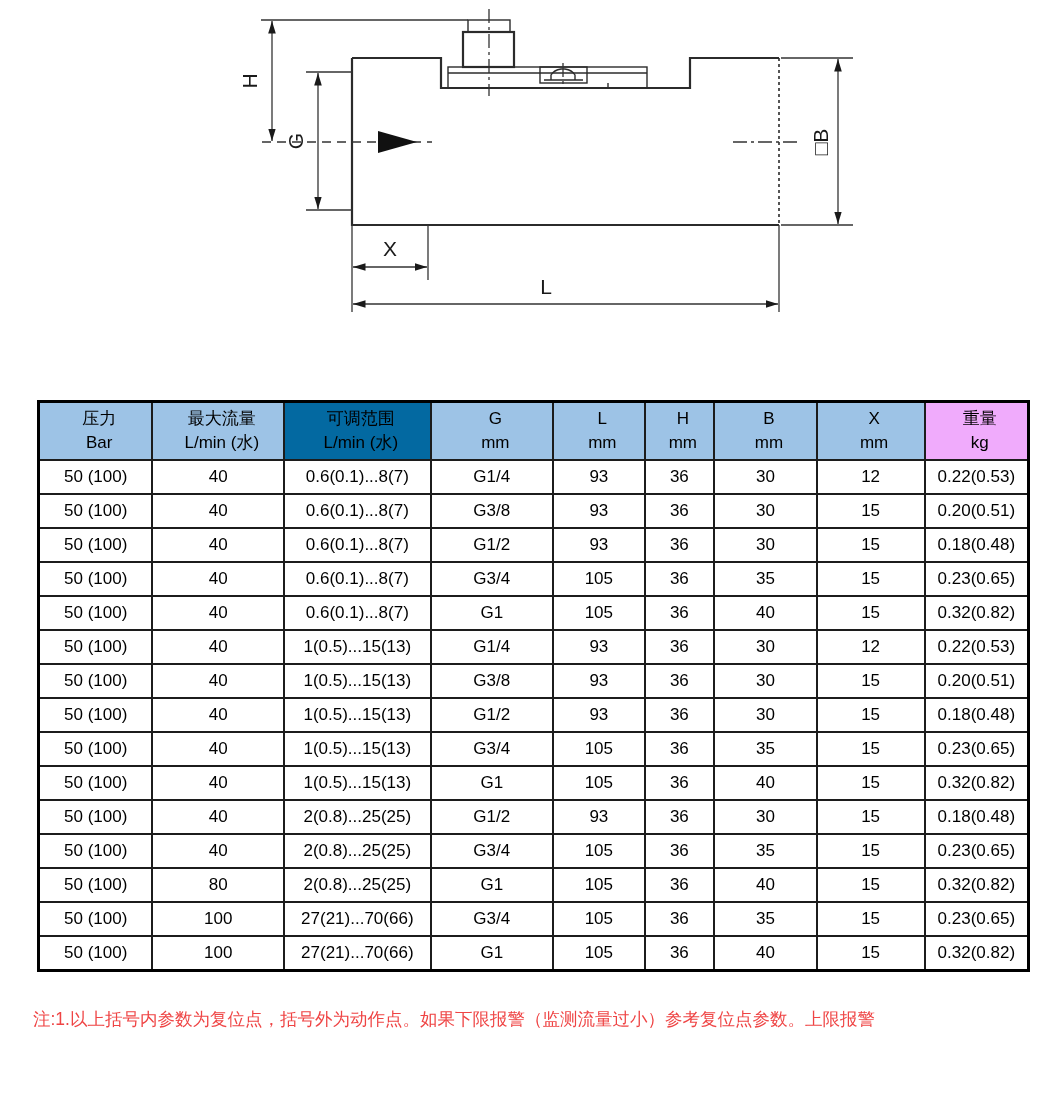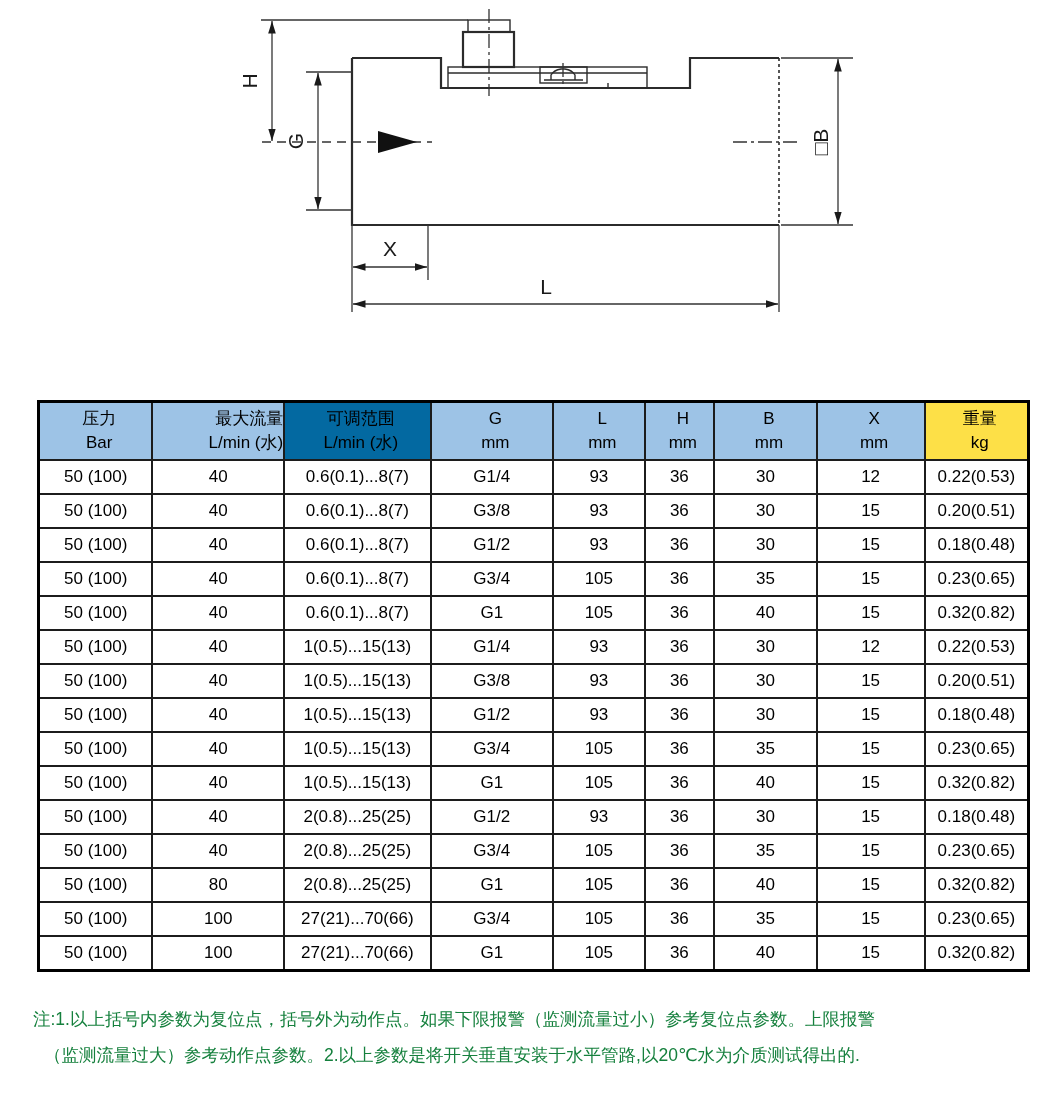--- a/index.html
+++ b/index.html
@@ -21,29 +21,29 @@
     position:absolute; left:37px; top:400px; width:993px;
     border-collapse:collapse; table-layout:fixed;
     border:3px solid #000;
   }
   table.spec th, table.spec td {
     border:2px solid #1c1c1c; text-align:center; vertical-align:middle;
     font-size:17px; padding:0; overflow:hidden; white-space:nowrap;
   }
   table.spec thead th { height:56px; font-weight:400; line-height:1.4;padding-left:7px; }
   table.spec tbody td { height:32px; }
-  table.spec th:nth-child(1){width:11.5%;} table.spec th:nth-child(2){width:13.5%;text-align:right;}
+  table.spec th:nth-child(1){width:11.5%;} table.spec th:nth-child(2){width:13.5%;}
   table.spec th:nth-child(3){width:15.1%;} table.spec th:nth-child(4){width:12.5%;}
   table.spec th:nth-child(5){width:9.1%;}  table.spec th:nth-child(6){width:6.7%;}
   table.spec th:nth-child(7){width:10.3%;} table.spec th:nth-child(8){width:10.9%;}
   table.spec th:nth-child(9){width:10.4%;}
 
   .note {
     position:absolute; left:33px; top:1001px; width:998px;
-    font-size:17.5px; line-height:36px; color:#15803d;
+    font-size:17.5px; line-height:36px; color:#ef4444;
   }
   .note .line2 { padding-left:11px; }
 </style>
 </head>
 <body>
 
 <div class="page">
 
   <svg class="drawing" width="1047" height="395" viewBox="0 0 1047 395">
     <defs>
@@ -145,21 +145,21 @@
             <div>mm</div>
           </th>
           <th style="background: rgb(157, 195, 230);">
             <div>B</div>
             <div>mm</div>
           </th>
           <th style="background: rgb(157, 195, 230);">
             <div>X</div>
             <div>mm</div>
           </th>
-          <th style="background: #fde047;">
+          <th style="background: #f0abfc;">
             <div>重量</div>
             <div>kg</div>
           </th>
         </tr>
     </thead>
     <tbody>
         <tr>
           <td>50 (100)</td>
           <td>40</td>
           <td>0.6(0.1)...8(7)</td>
@@ -322,16 +322,15 @@
           <td>36</td>
           <td>40</td>
           <td>15</td>
           <td>0.32(0.82)</td>
         </tr>
       </tbody>
   </table>
 
   <div class="note">
     <div class="line1">注:1.以上括号内参数为复位点，括号外为动作点。如果下限报警（监测流量过小）参考复位点参数。上限报警</div>
-    <div class="line2">（监测流量过大）参考动作点参数。2.以上参数是将开关垂直安装于水平管路,以20℃水为介质测试得出的.</div>
   </div>
 
 </div>
 
 </body></html>

